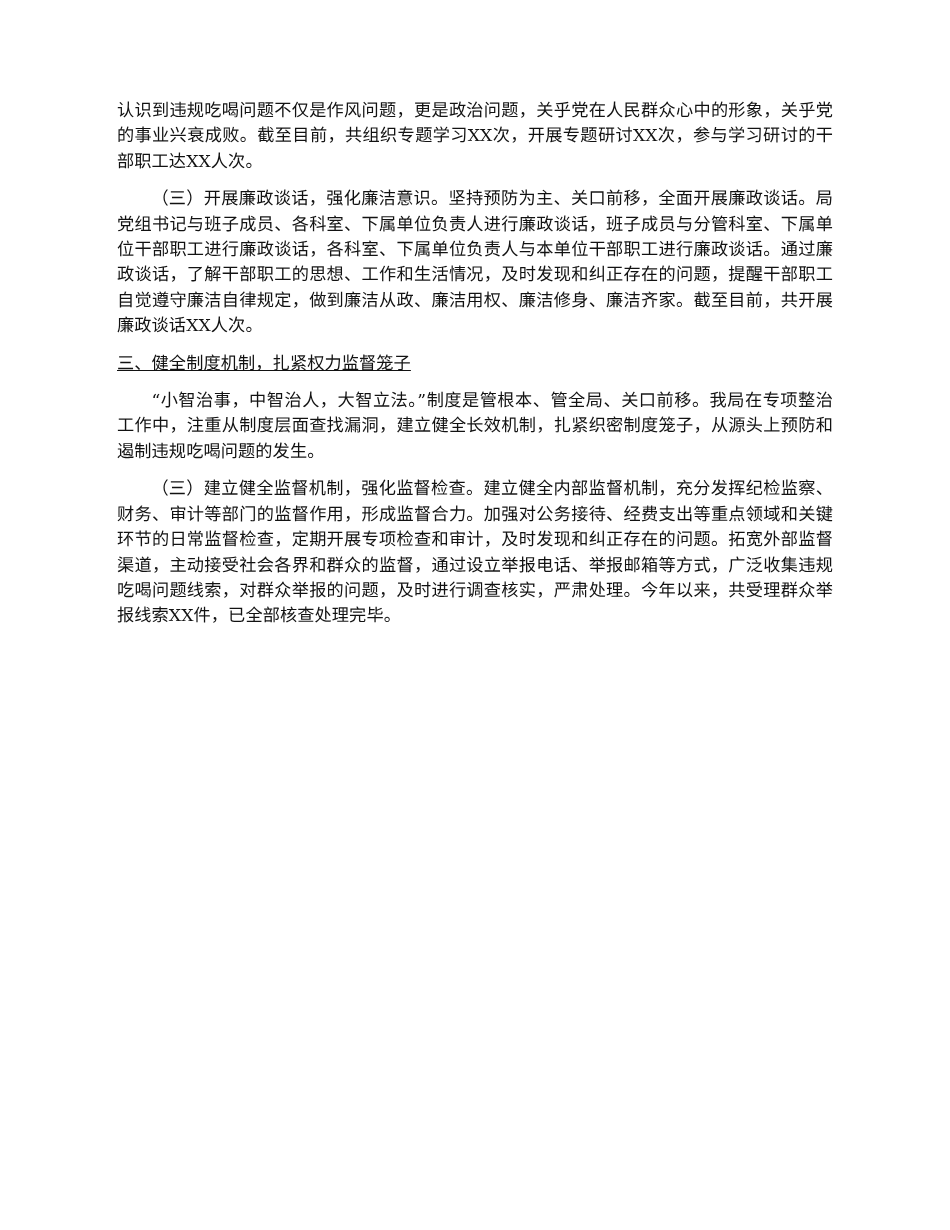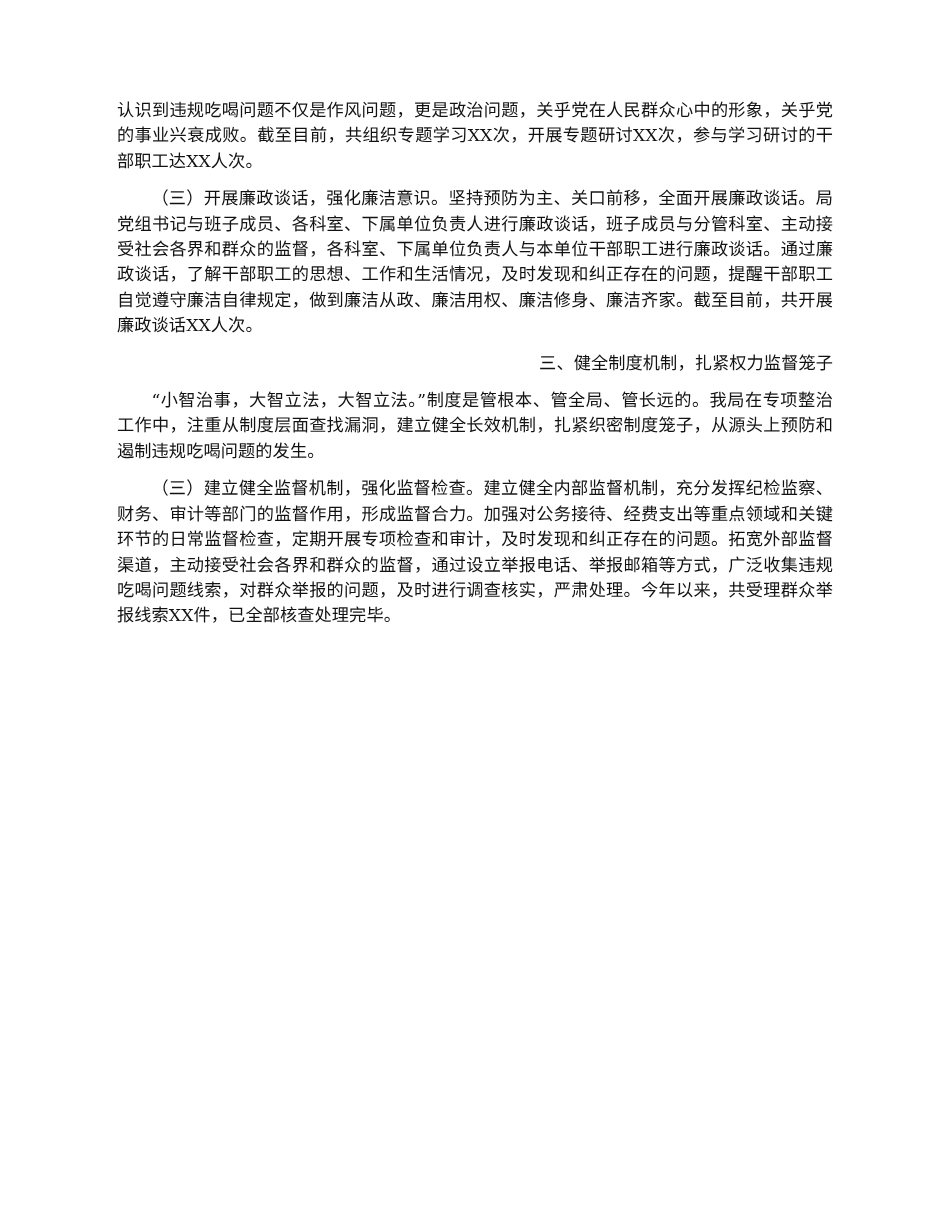--- a/index.html
+++ b/index.html
@@ -39,30 +39,31 @@
     word-break: break-all;
   }
   .para.no-indent {
     text-indent: 0;
   }
   .heading {
     margin: 0 0 12px 0;
     font-size: 17.2px;
     line-height: 25.4px;
     text-indent: 0;
-    text-align: right;
+    text-align: left;
     font-weight: normal;
     color: #121212;
     letter-spacing: 0.1px;
+    text-decoration: underline;
   }
 </style>
 </head>
 <body>
 
 <div class="page">
   <div class="doc-body" id="doc-body">
       <p class="para no-indent">认识到违规吃喝问题不仅是作风问题，更是政治问题，关乎党在人民群众心中的形象，关乎党的事业兴衰成败。截至目前，共组织专题学习XX次，开展专题研讨XX次，参与学习研讨的干部职工达XX人次。</p>
-      <p class="para">（三）开展廉政谈话，强化廉洁意识。坚持预防为主、关口前移，全面开展廉政谈话。局党组书记与班子成员、各科室、下属单位负责人进行廉政谈话，班子成员与分管科室、主动接受社会各界和群众的监督，各科室、下属单位负责人与本单位干部职工进行廉政谈话。通过廉政谈话，了解干部职工的思想、工作和生活情况，及时发现和纠正存在的问题，提醒干部职工自觉遵守廉洁自律规定，做到廉洁从政、廉洁用权、廉洁修身、廉洁齐家。截至目前，共开展廉政谈话XX人次。</p>
+      <p class="para">（三）开展廉政谈话，强化廉洁意识。坚持预防为主、关口前移，全面开展廉政谈话。局党组书记与班子成员、各科室、下属单位负责人进行廉政谈话，班子成员与分管科室、下属单位干部职工进行廉政谈话，各科室、下属单位负责人与本单位干部职工进行廉政谈话。通过廉政谈话，了解干部职工的思想、工作和生活情况，及时发现和纠正存在的问题，提醒干部职工自觉遵守廉洁自律规定，做到廉洁从政、廉洁用权、廉洁修身、廉洁齐家。截至目前，共开展廉政谈话XX人次。</p>
       <h3 class="heading no-indent">三、健全制度机制，扎紧权力监督笼子</h3>
-      <p class="para">“小智治事，大智立法，大智立法。”制度是管根本、管全局、管长远的。我局在专项整治工作中，注重从制度层面查找漏洞，建立健全长效机制，扎紧织密制度笼子，从源头上预防和遏制违规吃喝问题的发生。</p>
+      <p class="para">“小智治事，中智治人，大智立法。”制度是管根本、管全局、关口前移。我局在专项整治工作中，注重从制度层面查找漏洞，建立健全长效机制，扎紧织密制度笼子，从源头上预防和遏制违规吃喝问题的发生。</p>
       <p class="para">（三）建立健全监督机制，强化监督检查。建立健全内部监督机制，充分发挥纪检监察、财务、审计等部门的监督作用，形成监督合力。加强对公务接待、经费支出等重点领域和关键环节的日常监督检查，定期开展专项检查和审计，及时发现和纠正存在的问题。拓宽外部监督渠道，主动接受社会各界和群众的监督，通过设立举报电话、举报邮箱等方式，广泛收集违规吃喝问题线索，对群众举报的问题，及时进行调查核实，严肃处理。今年以来，共受理群众举报线索XX件，已全部核查处理完毕。</p>
     </div>
 </div>
 
 </body></html>

